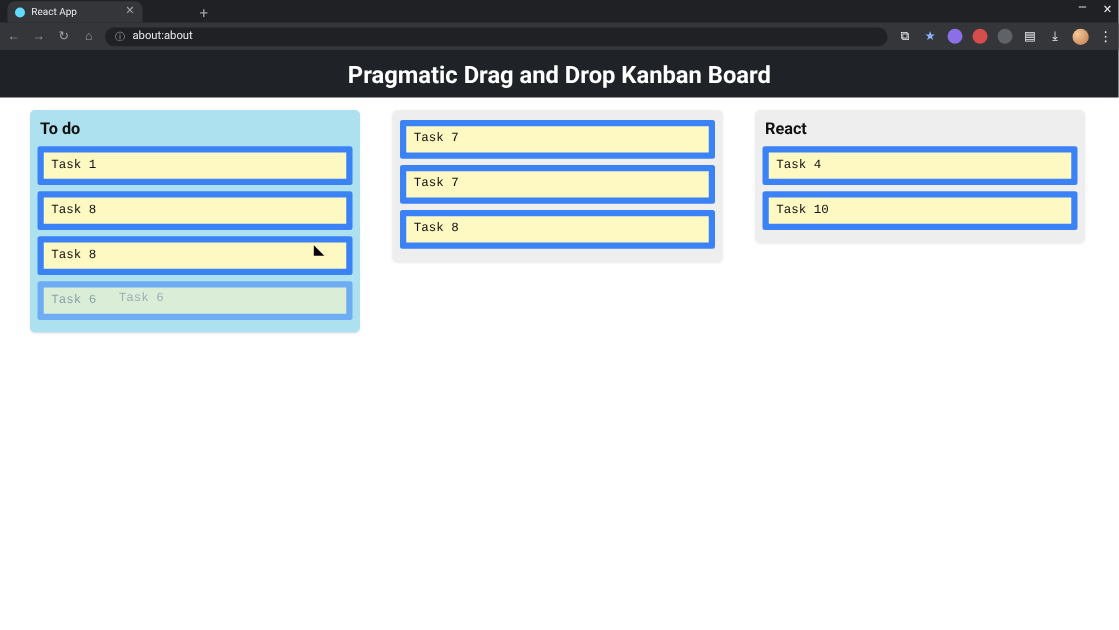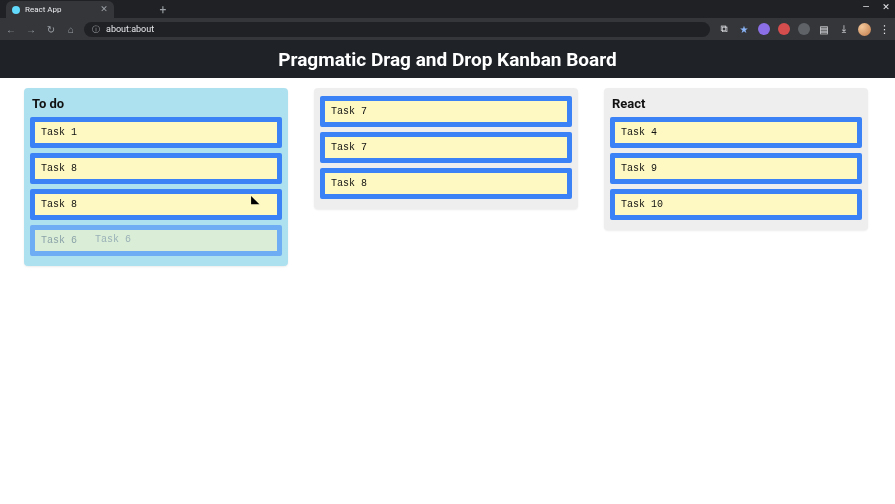--- a/index.html
+++ b/index.html
@@ -105,19 +105,18 @@
       <div class="cards">
         <div class="card"><span>Task 7</span></div>
         <div class="card"><span>Task 7</span></div>
         <div class="card"><span>Task 8</span></div>
       </div>
     </div>
     <div class="column">
       <div class="col-title">React</div>
       <div class="cards">
         <div class="card"><span>Task 4</span></div>
-        <div class="card"><span>Task 9</span></div>
         <div class="card"><span>Task 10</span></div>
       </div>
     </div>
   </div>
 
 <div class="cursor" id="cursor" style="left: 251px; top: 193px;">◣</div>
 
 </body></html>

